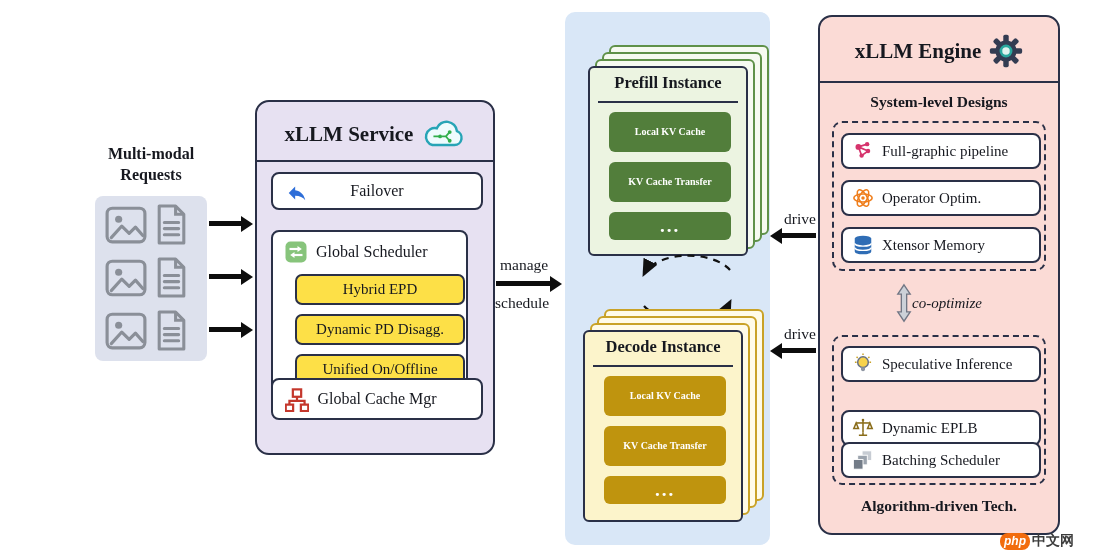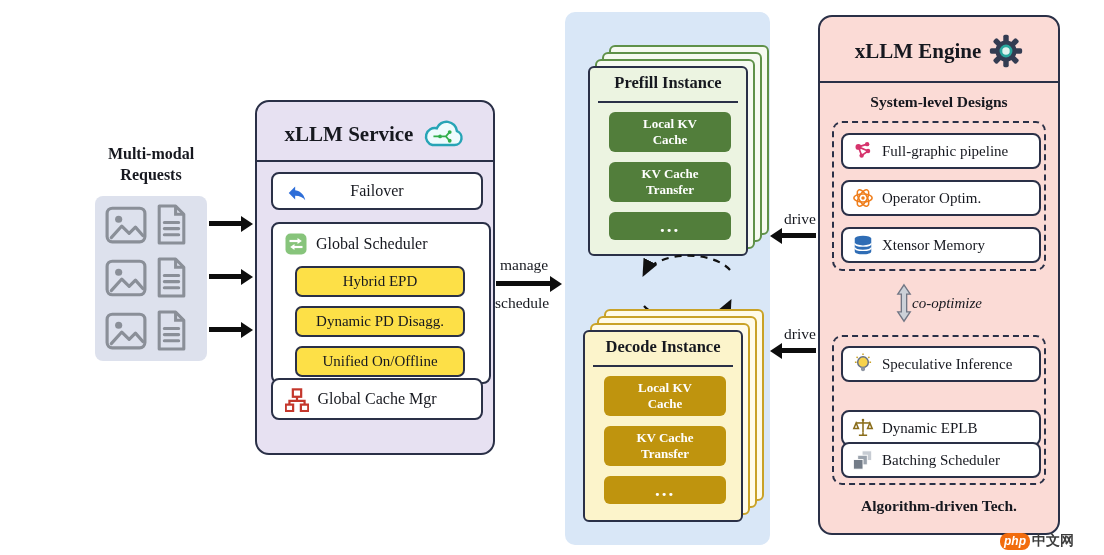--- a/index.html
+++ b/index.html
@@ -38,21 +38,21 @@
            box-sizing:border-box;display:flex;align-items:center;justify-content:center;font-size:15px;}
 
   
   .mid{position:absolute;left:565px;top:12px;width:205px;height:533px;background:#d9e7f7;border-radius:10px;}
   .ghost{position:absolute;border:2px solid;border-radius:6px;box-sizing:border-box;}
   .inst{position:absolute;border:2.4px solid #2a3047;border-radius:6px;box-sizing:border-box;}
   .inst-title{position:absolute;left:0;top:5px;width:100%;text-align:center;
               font-weight:bold;font-size:16.5px;}
   .inst-hr{position:absolute;left:8px;right:8px;top:33px;border-top:2px solid #2a3047;}
   .kv-btn{position:absolute;left:19px;width:122px;border-radius:6px;color:#fff;font-weight:bold;
-          font-size:13px;line-height:16px;display:flex;align-items:center;justify-content:center;
+          font-size:10px;line-height:16px;display:flex;align-items:center;justify-content:center;
           text-align:center;box-sizing:border-box;padding:3px 17px;}
   .pf .kv-btn{background:#527e3b;}
   .dc .kv-btn{background:#bf940e;}
   .dots{font-size:19px;letter-spacing:2px;padding:0;}
 
   
   .eng{left:818px;top:15px;width:242px;height:520px;background:#fbdbd6;}
   .eng-header{position:absolute;left:0;width:100%;text-align:center;font-weight:bold;font-size:15.5px;}
   .eng-item{position:absolute;left:7px;width:200px;height:36px;background:#fff;border:2px solid #2a3047;
             border-radius:8px;box-sizing:border-box;display:flex;align-items:center;gap:8px;
@@ -151,21 +151,21 @@
 
     <div class="white-box" style="left:14px;top:70px;width:212px;height:38px;">
       <span class="abs" style="left:12px;top:8px;">
         <svg width="24" height="22" viewBox="0 0 24 24">
             <path d="M10 9 V5 L3 12 L10 19 V14.9 C15 14.9 18.5 16.5 21 20 C20 15 17 10 10 9 Z" fill="#2e6ed8"></path>
           </svg>
       </span>
       <span class="svc-item-label">Failover</span>
     </div>
 
-    <div class="white-box" style="left:14px;top:120px;width:220px;height:162px;align-items:flex-start;justify-content:flex-start;">
+    <div class="white-box" style="left:14px;top:128px;width:197px;height:162px;align-items:flex-start;justify-content:flex-start;">
       <div class="abs" style="left:12px;top:9px;display:flex;align-items:center;gap:9px;">
         <span>
           <svg width="22" height="22" viewBox="0 0 22 22">
               <rect x="0.5" y="0.5" width="21" height="21" rx="5" fill="#87c47b"></rect>
               <path d="M4.5 8 H13" stroke="#fff" stroke-width="2.2" fill="none"></path>
               <path d="M12.5 5 L16.8 8 L12.5 11 Z" fill="#fff"></path>
               <path d="M17.5 14 H9" stroke="#fff" stroke-width="2.2" fill="none"></path>
               <path d="M9.5 11 L5.2 14 L9.5 17 Z" fill="#fff"></path>
             </svg>
         </span>

